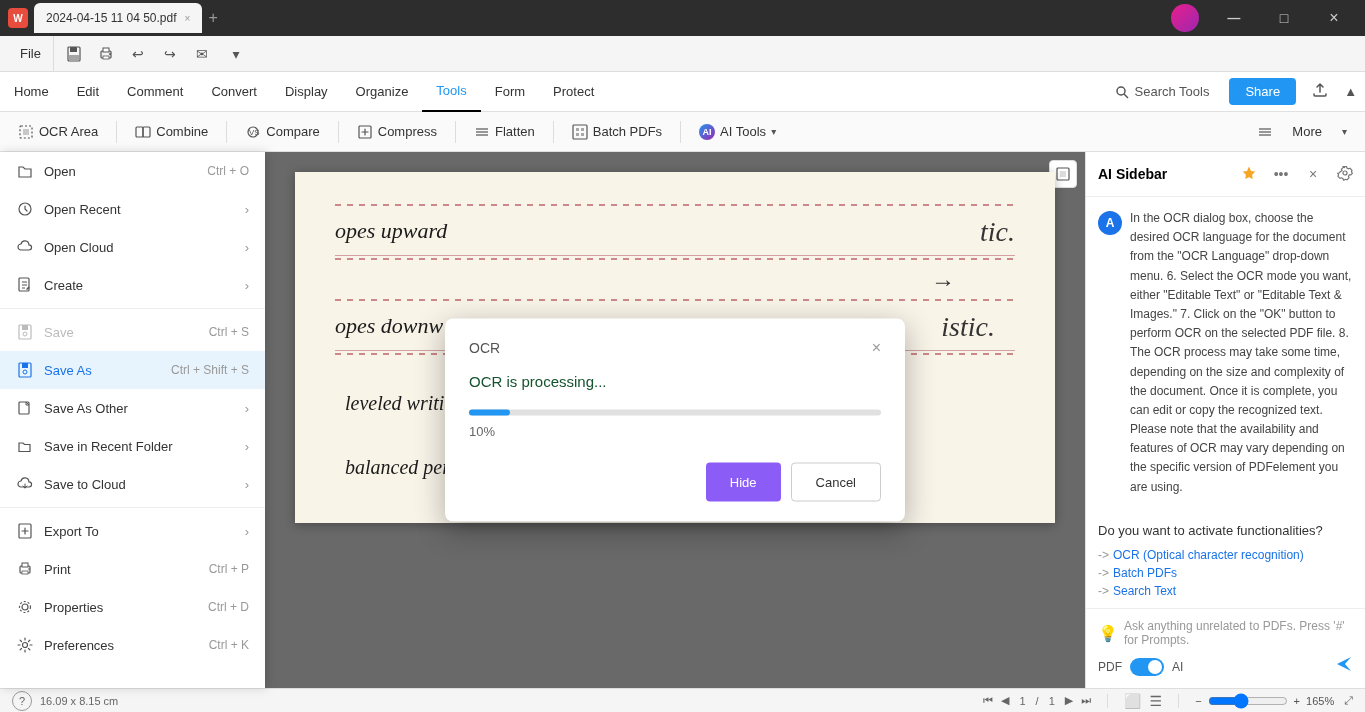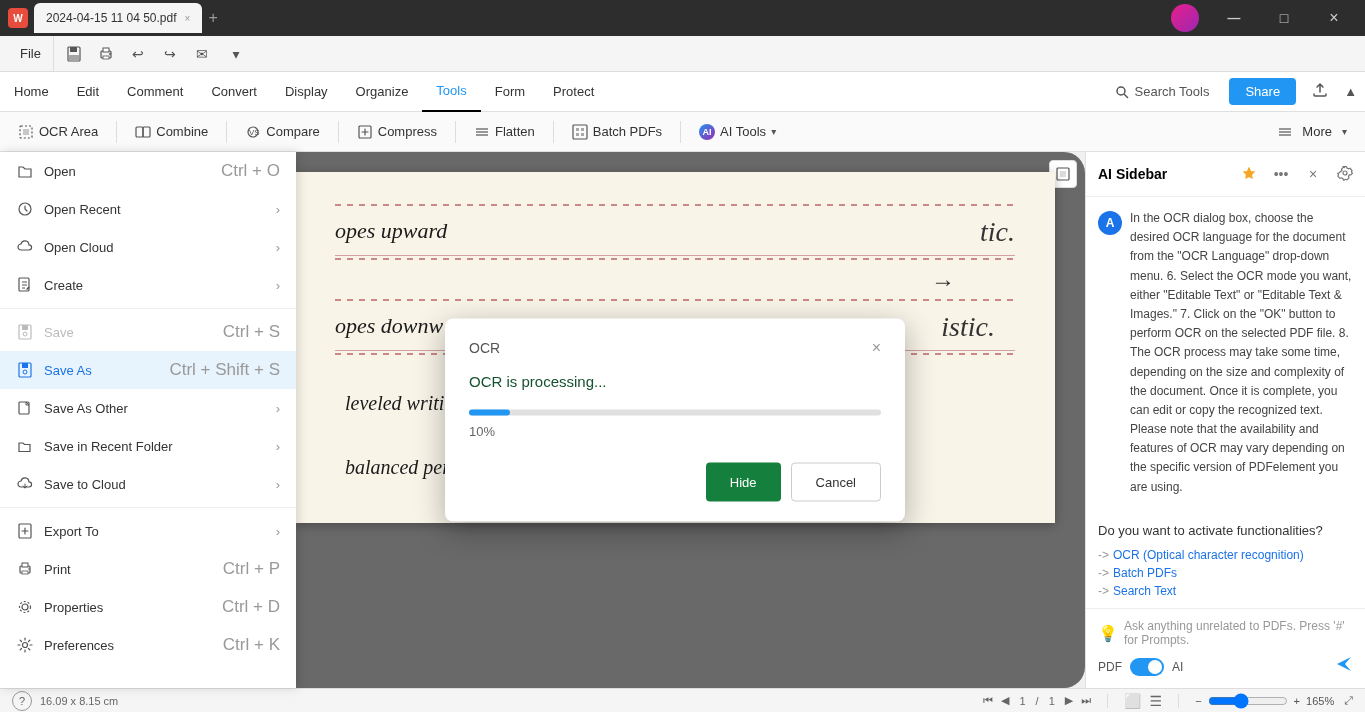--- a/index.html
+++ b/index.html
@@ -159,42 +159,42 @@
       padding: 5px 10px;
       border-radius: 4px;
       cursor: pointer;
       font-size: 13px;
       color: #333;
     }
     .tool-separator { width: 1px; height: 22px; background: #ddd; margin: 0 4px; }
     .more-btn {
       display: flex;
       align-items: center;
-      gap: 10px;
+      gap: 20px;
       padding: 5px 10px;
       border-radius: 4px;
       cursor: pointer;
       font-size: 13px;
       color: #333;
       margin-left: auto;
     }
 
     
     .main-layout {
       display: flex;
       height: calc(712px - 36px - 36px - 40px - 40px - 24px);
       position: relative;
     }
 
     
     .file-menu {
       position: absolute;
       top: 0;
       left: 0;
-      width: 296px;
+      width: 265px;
       background: white;
       z-index: 100;
       box-shadow: 2px 0 10px rgba(0,0,0,0.15);
       height: 100%;
     }
     .file-menu-item {
       display: flex;
       align-items: center;
       padding: 0 16px;
       height: 38px;
@@ -202,21 +202,21 @@
       color: #333;
       font-size: 13px;
       gap: 10px;
       position: relative;
     }
     .file-menu-item.active { background: #e8f4fd; color: #1a73e8; }
     .file-menu-item.disabled { color: #bbb; }
     .file-menu-item .shortcut {
       margin-left: auto;
       color: #999;
-      font-size: 17px;
+      font-size: 12px;
     }
     .file-menu-item .arrow {
       margin-left: auto;
       color: #999;
     }
     .file-menu-icon {
       width: 18px;
       height: 18px;
       display: flex;
       align-items: center;
@@ -230,21 +230,20 @@
       margin: 4px 0;
     }
 
     
     .pdf-area {
       flex: 1;
       background: #696969;
       position: relative;
       overflow: hidden;
       margin-left: 265px;
-      border-radius: 21px;
     }
     .pdf-page {
       position: absolute;
       top: 20px;
       left: 50%;
       transform: translateX(-50%);
       width: 760px;
       background: #f9f4e8;
       box-shadow: 0 2px 10px rgba(0,0,0,0.3);
     }
@@ -336,21 +335,21 @@
       font-size: 13px;
       color: #666;
       margin-bottom: 24px;
     }
     .ocr-buttons {
       display: flex;
       justify-content: flex-end;
       gap: 10px;
     }
     .ocr-hide-btn {
-      background: #15803d;
+      background: #8b5cf6;
       color: white;
       border: none;
       border-radius: 4px;
       padding: 12px 24px;
       font-size: 13px;
       cursor: pointer;
     }
     .ocr-cancel-btn {
       background: white;
       color: #333;

